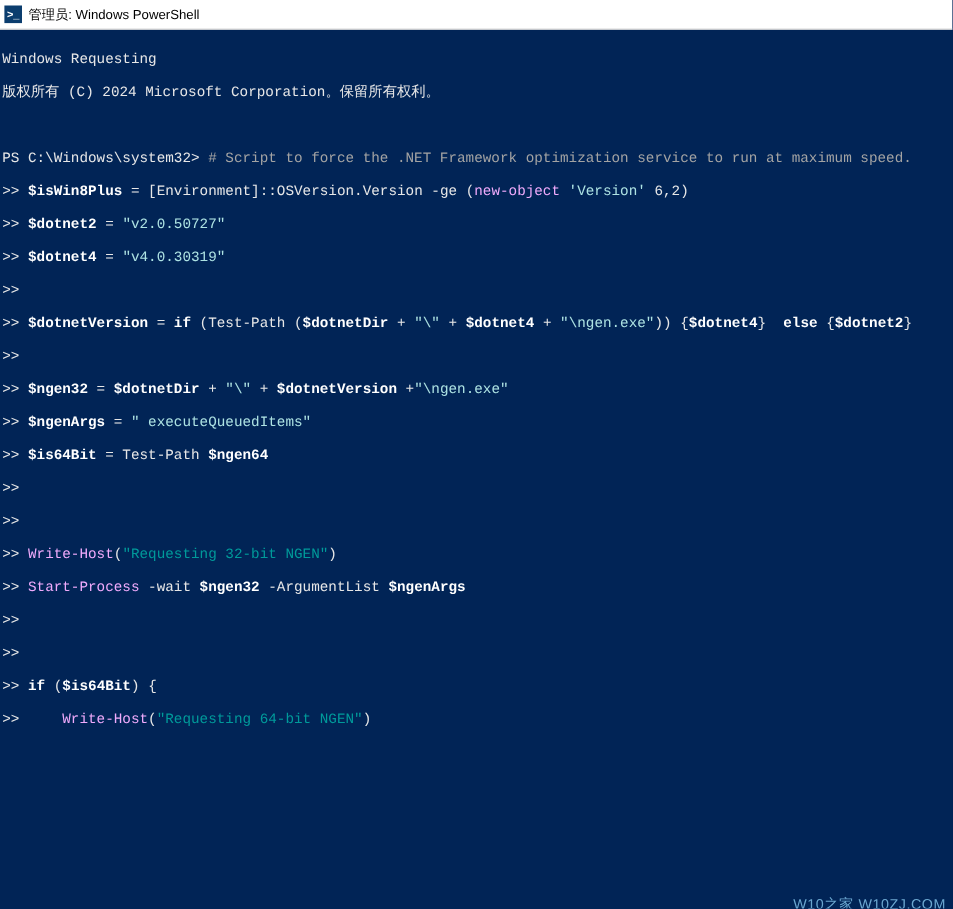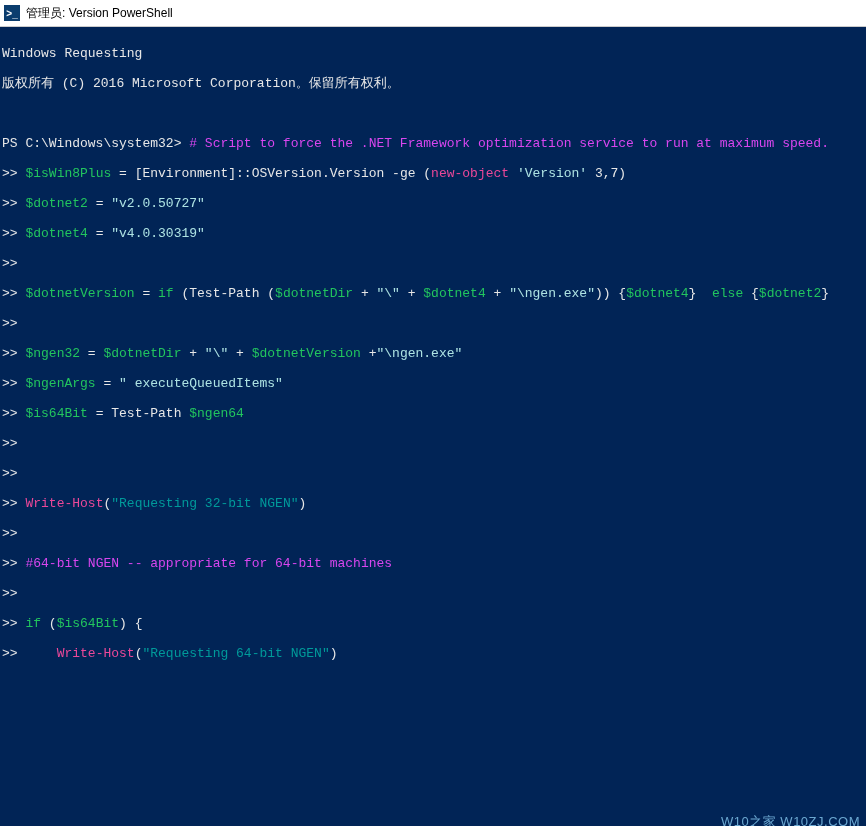--- a/index.html
+++ b/index.html
@@ -39,62 +39,62 @@
     padding: 4px 2px;
     white-space: pre;
     font-family: Consolas, "Courier New", monospace;
     font-size: 13px;
     line-height: 15px;
     color: #e7e7e7;
     position: relative;
     height: 800px;
   }
   .cw { color: #e7e7e7; }
-  .cy { color: #ec4899; }
-  .cg { color: #22c55e; }
+  .cy { color: #f0abfc; }
+  .cg { color: #ffffff; font-weight: bold; }
   .cc { color: #aee3e3; }
-  .cd { color: #d946ef; text-align: center; }
+  .cd { color: #a3a3a3; text-align: center; }
   .cdc { color: #009a9a; }
   .watermark {
     position: absolute;
     right: 6px;
     bottom: 6px;
     color: #6ba7d0;
     font-family: Arial, sans-serif;
     font-size: 13px;
     letter-spacing: 0.5px;
   }
 </style>
 </head>
 <body>
 
 <div class="titlebar">
   <span class="ps-icon">&gt;_</span>
-  <span>管理员: Version PowerShell</span>
+  <span>管理员: Windows PowerShell</span>
 </div>
 
 <div class="term">
 <div class="cw"><span>Windows Requesting</span></div>
-<div class="cw"><span>版权所有 (C) 2016 Microsoft Corporation</span><span>。保留所有权利。</span></div>
+<div class="cw"><span>版权所有 (C) 2024 Microsoft Corporation</span><span>。保留所有权利。</span></div>
 <div class="cw">&nbsp;</div>
 <div><span class="cw">PS C:\Windows\system32&gt;</span><span class="cd"> # Script to force the .NET Framework optimization service to run at maximum speed.</span></div>
-<div><span class="cw">&gt;&gt;</span><span> </span><span class="cg">$isWin8Plus</span><span class="cw"> = [Environment]::OSVersion.Version -ge (</span><span class="cy">new-object</span><span class="cc"> 'Version' </span><span class="cw">3,7)</span></div>
+<div><span class="cw">&gt;&gt;</span><span> </span><span class="cg">$isWin8Plus</span><span class="cw"> = [Environment]::OSVersion.Version -ge (</span><span class="cy">new-object</span><span class="cc"> 'Version' </span><span class="cw">6,2)</span></div>
 <div><span class="cw">&gt;&gt;</span><span> </span><span class="cg">$dotnet2</span><span class="cw"> = </span><span class="cc">"v2.0.50727"</span></div>
 <div><span class="cw">&gt;&gt;</span><span> </span><span class="cg">$dotnet4</span><span class="cw"> = </span><span class="cc">"v4.0.30319"</span></div>
 <div><span class="cw">&gt;&gt;</span></div>
 <div><span class="cw">&gt;&gt;</span><span> </span><span class="cg">$dotnetVersion</span><span class="cw"> = </span><span class="cg">if</span><span class="cw"> (Test-Path (</span><span class="cg">$dotnetDir</span><span class="cw"> + </span><span class="cc">"\"</span><span class="cw"> + </span><span class="cg">$dotnet4</span><span class="cw"> + </span><span class="cc">"\ngen.exe"</span><span class="cw">)) {</span><span class="cg">$dotnet4</span><span class="cw">} </span><span class="cg"> else</span><span class="cw"> {</span><span class="cg">$dotnet2</span><span class="cw">}</span></div>
 <div><span class="cw">&gt;&gt;</span></div>
 <div><span class="cw">&gt;&gt;</span><span> </span><span class="cg">$ngen32</span><span class="cw"> = </span><span class="cg">$dotnetDir</span><span class="cw"> + </span><span class="cc">"\"</span><span class="cw"> + </span><span class="cg">$dotnetVersion</span><span class="cw"> +</span><span class="cc">"\ngen.exe"</span></div>
 <div><span class="cw">&gt;&gt;</span><span> </span><span class="cg">$ngenArgs</span><span class="cw"> = </span><span class="cc">" executeQueuedItems"</span></div>
 <div><span class="cw">&gt;&gt;</span><span> </span><span class="cg">$is64Bit</span><span class="cw"> = Test-Path </span><span class="cg">$ngen64</span></div>
 <div><span class="cw">&gt;&gt;</span></div>
 <div><span class="cw">&gt;&gt;</span></div>
 <div><span class="cw">&gt;&gt;</span><span> </span><span class="cy">Write-Host</span><span class="cw">(</span><span class="cdc">"Requesting 32-bit NGEN"</span><span class="cw">)</span></div>
+<div><span class="cw">&gt;&gt;</span><span> </span><span class="cy">Start-Process</span><span class="cw"> -wait </span><span class="cg">$ngen32</span><span class="cw"> -ArgumentList </span><span class="cg">$ngenArgs</span></div>
 <div><span class="cw">&gt;&gt;</span></div>
-<div><span class="cw">&gt;&gt;</span><span> </span><span class="cd">#64-bit NGEN -- appropriate for 64-bit machines</span></div>
 <div><span class="cw">&gt;&gt;</span></div>
 <div><span class="cw">&gt;&gt;</span><span> </span><span class="cg">if</span><span class="cw"> (</span><span class="cg">$is64Bit</span><span class="cw">) {</span></div>
 <div><span class="cw">&gt;&gt;</span><span>     </span><span class="cy">Write-Host</span><span class="cw">(</span><span class="cdc">"Requesting 64-bit NGEN"</span><span class="cw">)</span></div>
 
 
 
 
 
 
 

